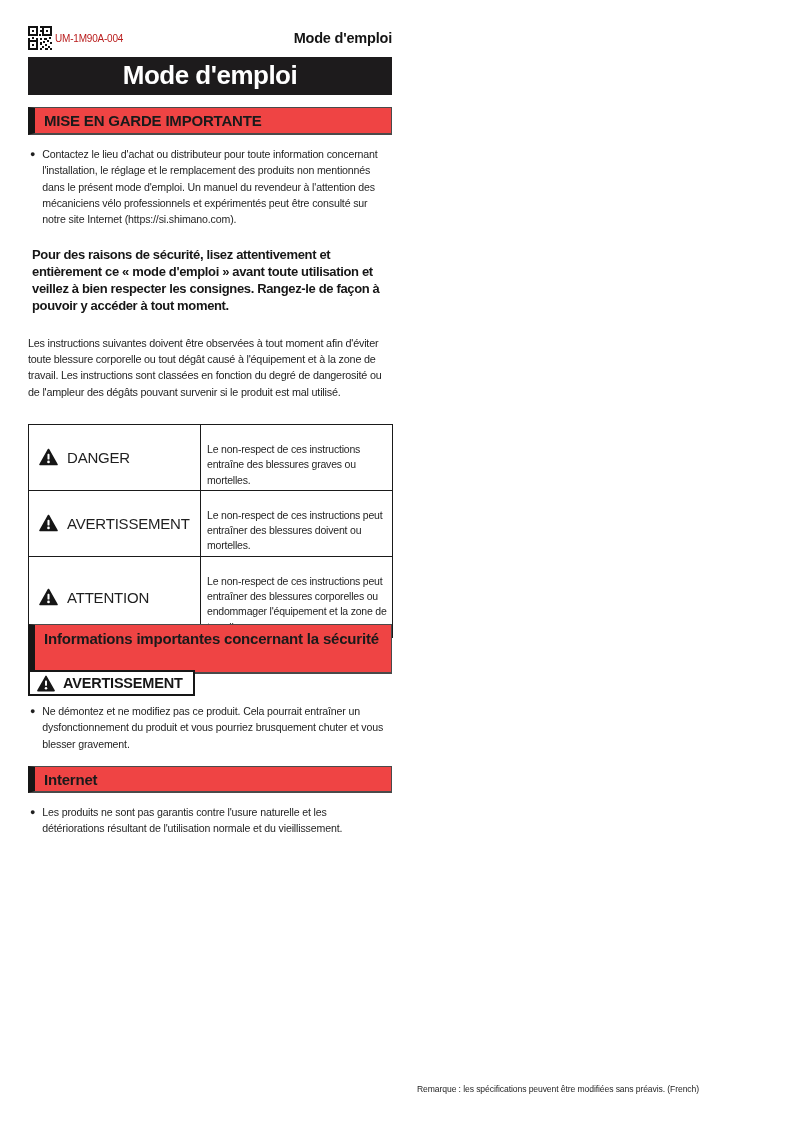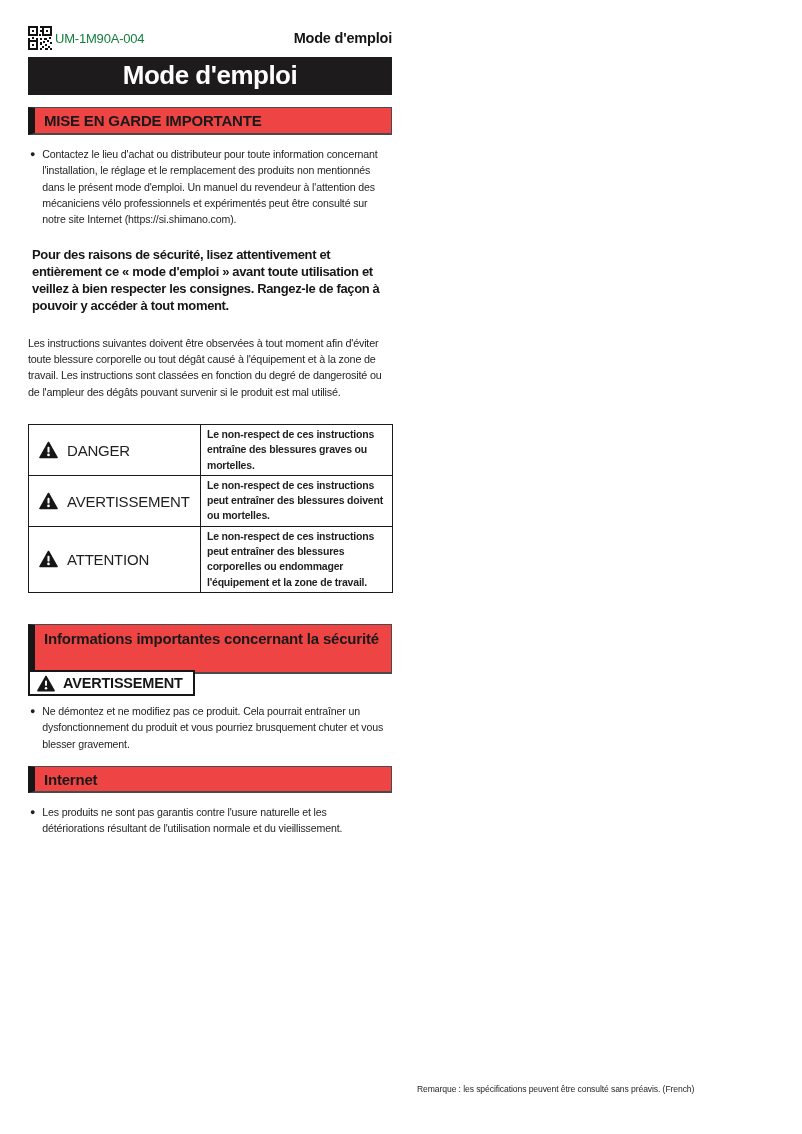--- a/index.html
+++ b/index.html
@@ -24,23 +24,23 @@
     display: flex;
     align-items: center;
   }
   .doc-id {
     display: flex;
     align-items: center;
     gap: 3px;
     flex: 1;
   }
   .doc-id .code {
-    font-size: 13px;
-    letter-spacing: -0.2px;
-    color: #15803d;
+    font-size: 10px;
+    letter-spacing: -0.2px;
+    color: #b91c1c;
   }
   .doc-title {
     font-size: 14.5px;
     font-weight: 600;
     letter-spacing: -0.2px;
     color: #151515;
   }
 
   
   .banner {
@@ -135,24 +135,23 @@
     font-size: 15px;
     letter-spacing: -0.2px;
     vertical-align: middle;
     white-space: nowrap;
   }
   .hazard-table .cell-desc {
     width: 192px;
     font-size: 10.5px;
     letter-spacing: -0.2px;
     line-height: 15.3px;
-    padding: 2px 4px 2px 6px;
+    padding: 17px 4px 2px 6px;
     vertical-align: middle;
     color: #1f1f1f;
-    font-weight: bold;
   }
   .hazard-table tr:nth-child(1) { height: 47px; }
   .hazard-table tr:nth-child(2) { height: 47px; }
   .hazard-table tr:nth-child(3) { height: 63px; }
   .warn-icon {
     display: inline-block;
     vertical-align: -3px;
     margin-right: 9px;
   }
 
@@ -303,15 +302,15 @@
 
   <div class="section-bar bar-remarque">
     <span>Internet</span>
   </div>
 
   <div class="bullet bullet-3">
     <span class="dot">●</span>
     <span>Les produits ne sont pas garantis contre l'usure naturelle et les détériorations résultant de l'utilisation normale et du vieillissement.</span>
   </div>
 
-  <div class="footer-note">Remarque : les spécifications peuvent être consulté sans préavis. (French)</div>
+  <div class="footer-note">Remarque : les spécifications peuvent être modifiées sans préavis. (French)</div>
 
 </div>
 
 </body></html>

